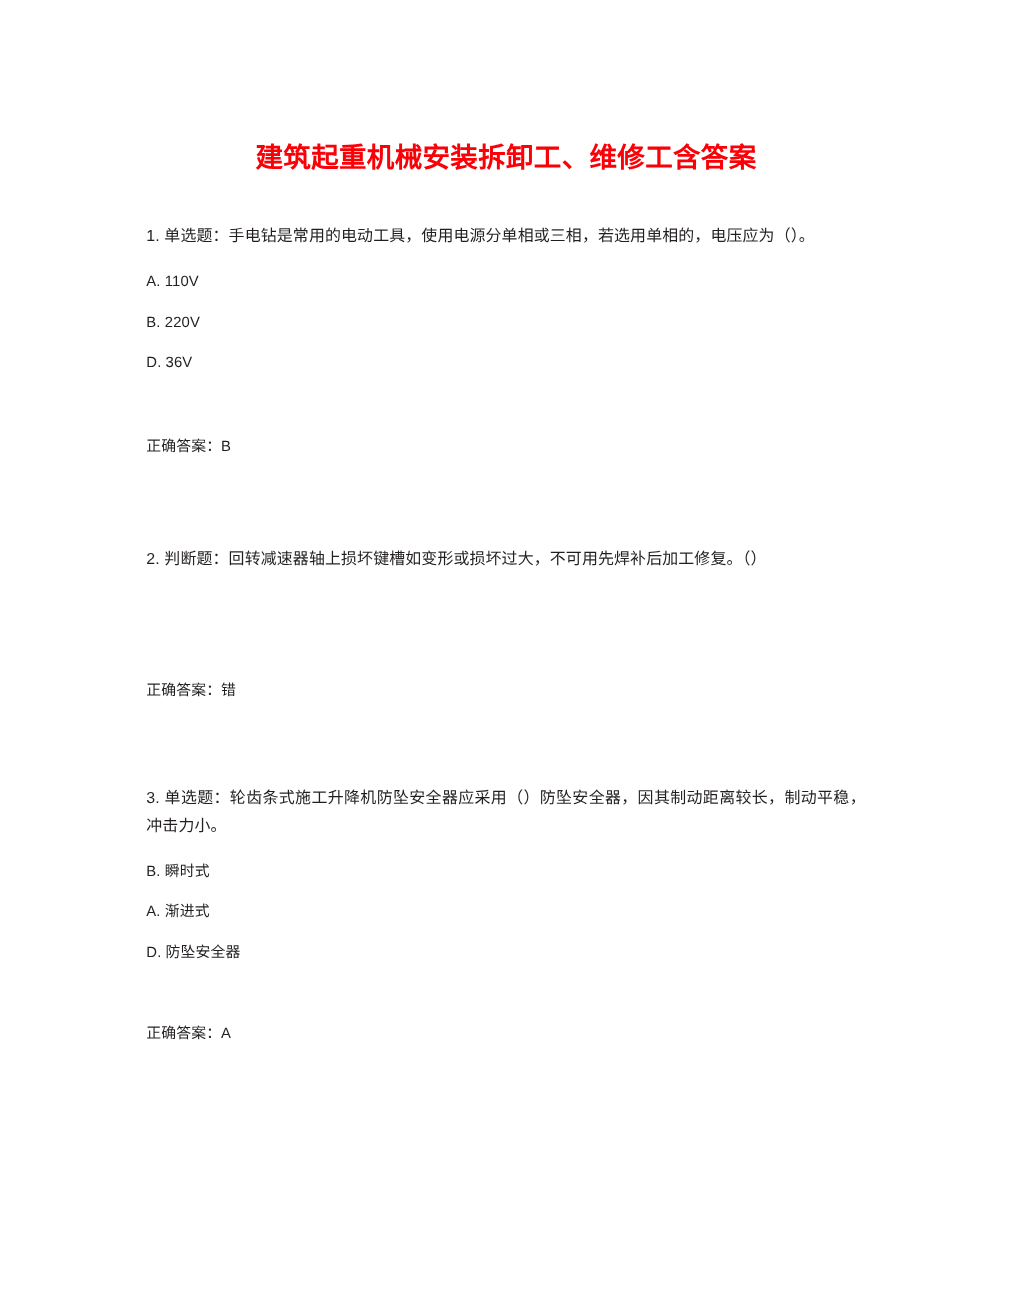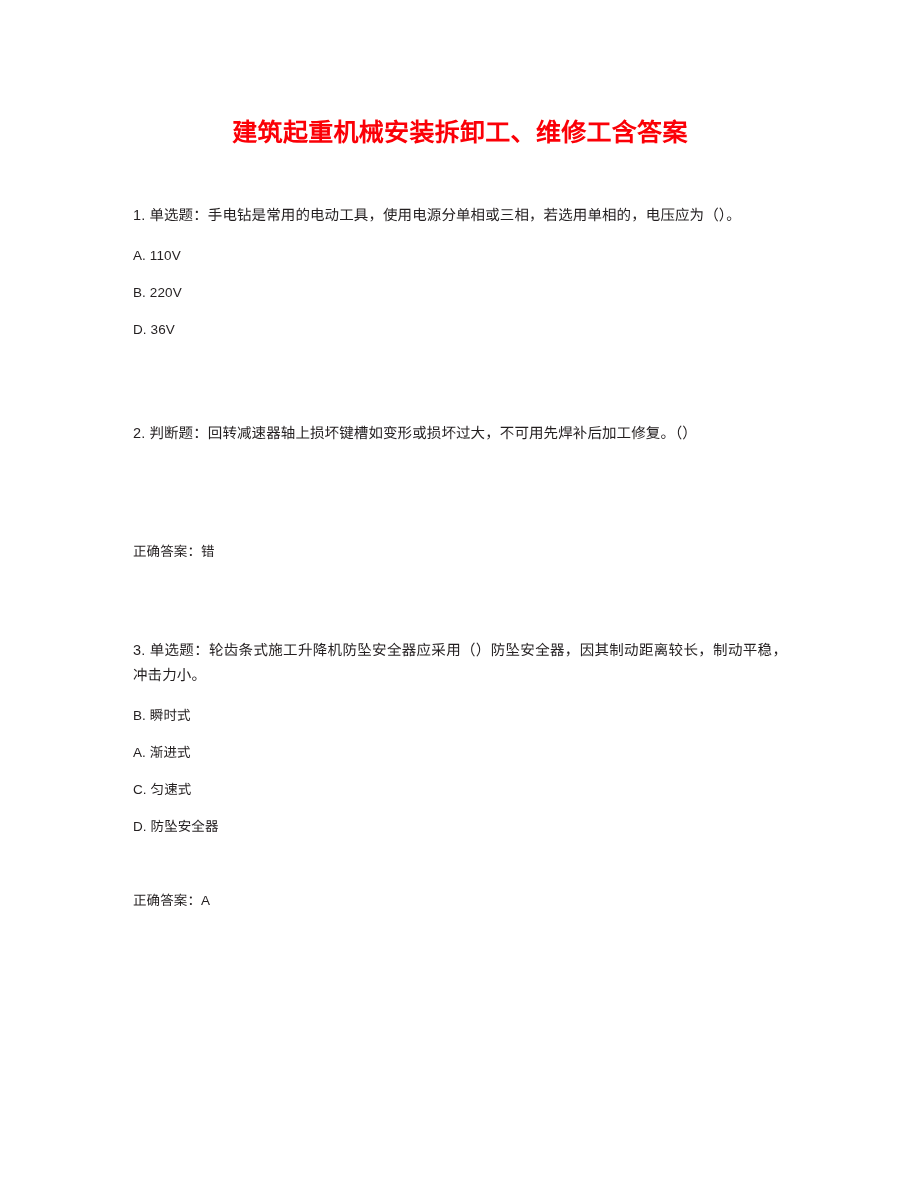--- a/index.html
+++ b/index.html
@@ -20,21 +20,21 @@
   .page {
     position: relative;
     width: 920px;
     height: 1191px;
     box-sizing: border-box;
   }
 
   
   .doc-title {
     position: absolute;
-    top: 98px;
+    top: 110px;
     left: 0;
     width: 920px;
     text-align: center;
     font-size: 25px;
     line-height: 34px;
     font-weight: bold;
     color: #fb0007;
     letter-spacing: 0.3px;
     white-space: nowrap;
   }
@@ -115,43 +115,40 @@
         </li>
         <li class="option">
           <span class="option-letter">B.</span>
           <span class="option-text">220V</span>
         </li>
         <li class="option">
           <span class="option-letter">D.</span>
           <span class="option-text">36V</span>
         </li>
       </ul>
+      <p class="answer-line">正确答案：B</p>
     </div>
 
     <div class="question-block q2">
       <p class="q-stem">2.  判断题：回转减速器轴上损坏键槽如变形或损坏过大，不可用先焊补后加工修复。（）</p>
       <p class="answer-line">正确答案：错</p>
     </div>
 
     <div class="question-block q3">
       <p class="q-stem">3.  单选题：轮齿条式施工升降机防坠安全器应采用（）防坠安全器，因其制动距离较长，制动平稳，冲击力小。</p>
       <ul class="options">
         <li class="option">
           <span class="option-letter">B.</span>
           <span class="option-text">瞬时式</span>
         </li>
         <li class="option">
           <span class="option-letter">A.</span>
           <span class="option-text">渐进式</span>
         </li>
         <li class="option">
-          <span class="option-letter">C.</span>
-          <span class="option-text">匀速式</span>
-        </li>
-        <li class="option">
           <span class="option-letter">D.</span>
           <span class="option-text">防坠安全器</span>
         </li>
       </ul>
       <p class="answer-line">正确答案：A</p>
     </div>
 
   </div>
 </div>
 

